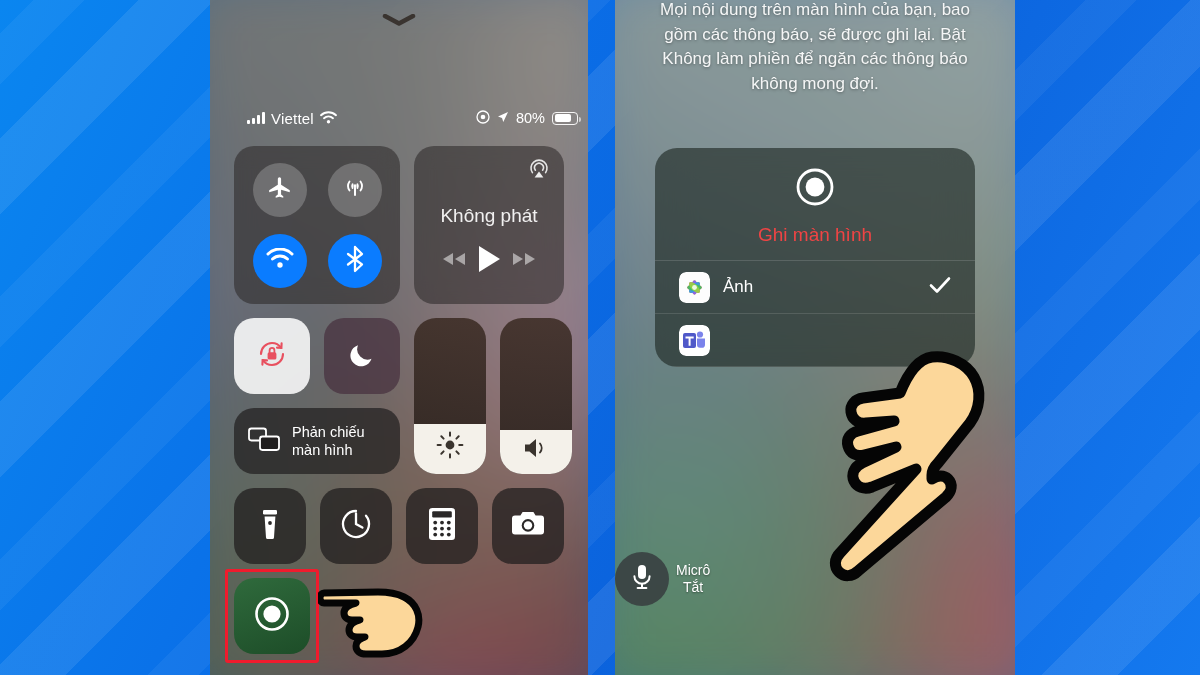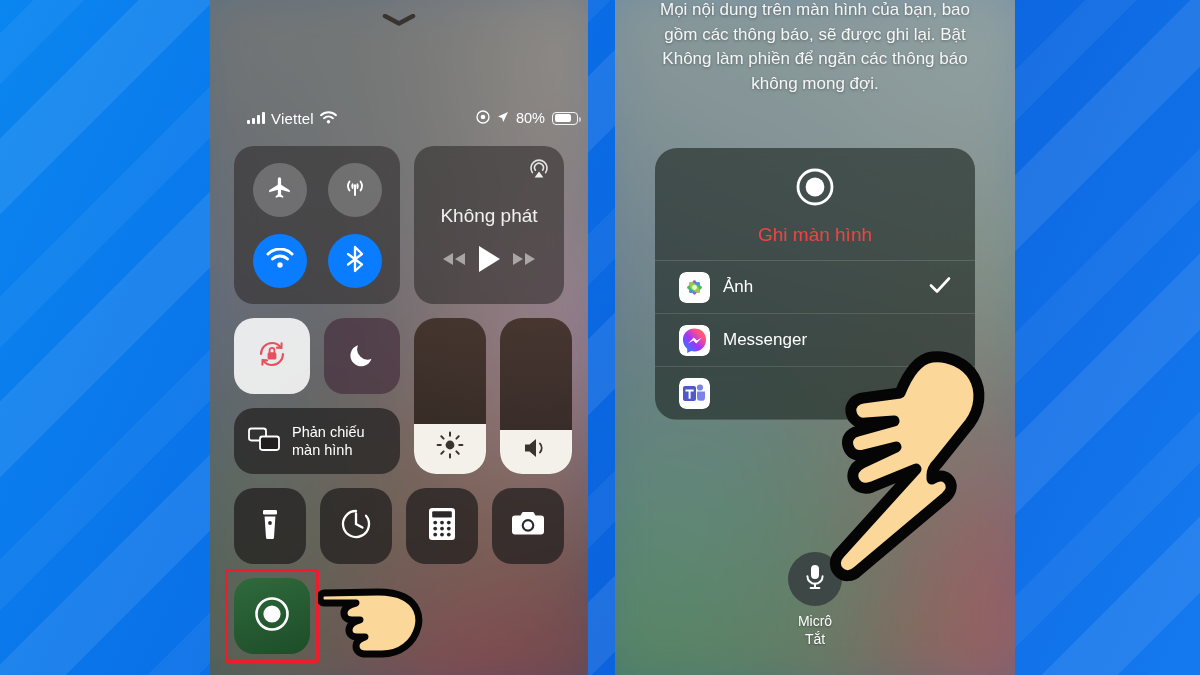--- a/index.html
+++ b/index.html
@@ -226,21 +226,21 @@
   }
   .check { color:#fff; font-size: 20px; font-weight: 700; }
   .start-btn {
     height: 52px; display:flex; align-items:center; justify-content:center;
     color:#fff; font-size: 17px;
     background: rgba(60,70,66,0.55);
   }
 
   .mic-area {
     position: absolute; left: 0; right: 0; top: 552px;
-    display: flex; flex-direction: column; align-items: center; gap: 7px;
+    display: flex; flex-direction: row; align-items: center; gap: 7px;
   }
   .mic-btn {
     width: 54px; height: 54px; border-radius: 50%;
     background: rgba(58,66,66,0.92);
     display: flex; align-items: center; justify-content: center;
   }
   .mic-label {
     color:#fff; font-size: 14px; line-height: 1.25; text-align: center;
     text-shadow: 0 1px 2px rgba(0,0,0,.4);
   }
@@ -535,38 +535,20 @@
           </svg>
         </span>
         <span class="app-name">Ảnh</span>
         <span class="check">
           <svg width="22" height="18" viewBox="0 0 22 18" fill="none" stroke="#fff" stroke-width="2.6" stroke-linecap="round" stroke-linejoin="round">
               <path d="M2 9.5 L8 15.5 L20 2.5"></path>
             </svg>
         </span>
       </div>
 
-      <div class="app-row">
-        <span class="app-icon">
-          <svg width="31" height="31" viewBox="0 0 31 31">
-            <defs>
-              <linearGradient id="msgr" x1="0" y1="1" x2="1" y2="0">
-                <stop offset="0%" stop-color="#0099ff"></stop>
-                <stop offset="45%" stop-color="#a033ff"></stop>
-                <stop offset="75%" stop-color="#ff5280"></stop>
-                <stop offset="100%" stop-color="#ff7061"></stop>
-              </linearGradient>
-            </defs>
-            <rect width="31" height="31" rx="7" fill="#fff"></rect>
-            <path d="M15.5 3.6C8.8 3.6 3.9 8.5 3.9 14.8c0 3.6 1.7 6.8 4.3 8.9v4.4l4-2.2c1.1.3 2.2.5 3.3.5 6.7 0 11.6-4.9 11.6-11.6S22.2 3.6 15.5 3.6z" fill="url(#msgr)"></path>
-            <path d="M9 18.6l5.8-6.2 3 3.1 5.2-3.1-5.8 6.2-2.9-3.1z" fill="#fff"></path>
-          </svg>
-        </span>
-        <span class="app-name">Messenger</span>
-      </div>
 
       <div class="app-row">
         <span class="app-icon">
           <svg width="31" height="31" viewBox="0 0 31 31">
             <rect width="31" height="31" rx="7" fill="#fff"></rect>
             <rect x="4" y="8" width="13" height="15" rx="2" fill="#5059c9"></rect>
             <path d="M6.5 11.6h8.2v1.9h-3.1v7.2H9.6v-7.2H6.5z" fill="#fff"></path>
             <circle cx="21" cy="9.5" r="3.1" fill="#7b83eb"></circle>
             <path d="M18 13.5h8v6.2a3.1 3.1 0 0 1-3.1 3.1H21a3 3 0 0 1-3-3z" fill="#7b83eb"></path>
           </svg>

